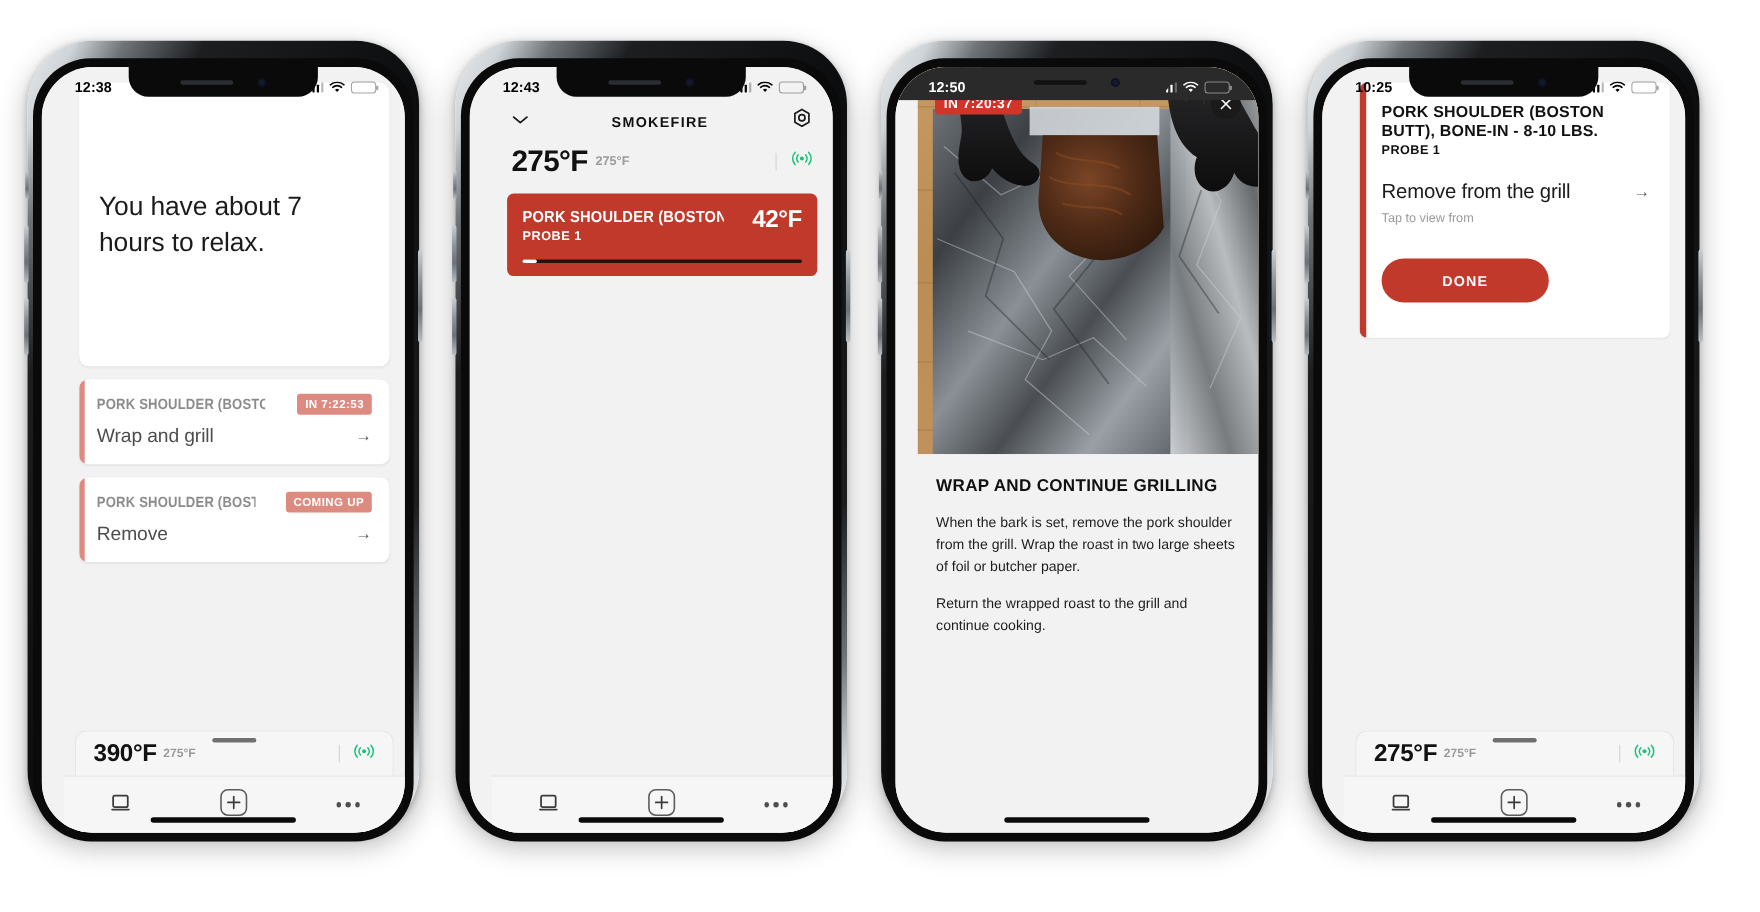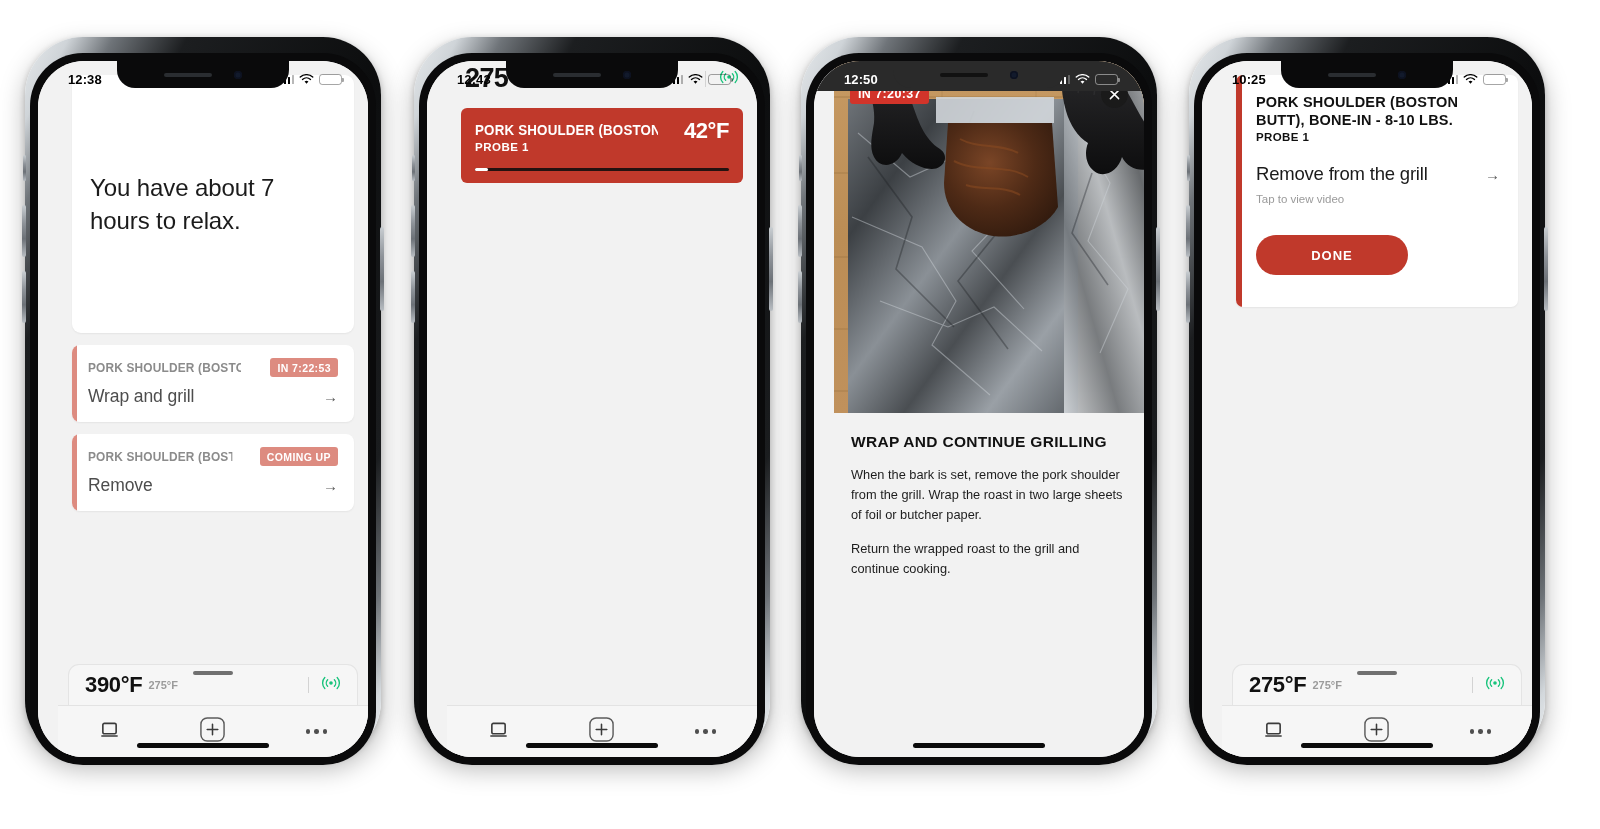--- a/index.html
+++ b/index.html
@@ -450,20 +450,34 @@
                   <path d="M1.2 3.4a10 10 0 0 1 13.6 0" stroke="#000" stroke-width="1.5" fill="none" stroke-linecap="round"></path>
                 </svg>
             </span>
             <span class="batt"><span class="fill" style="width:38%"></span></span>
           </span>
         </div>
 
         <div class="app">
           <div class="app-body">
 
+            <div class="navbar">
+              <span>
+                <svg width="16" height="10" viewBox="0 0 16 10">
+                    <path d="M2 2.5L8 7.5l6-5" stroke="#1a1a1a" stroke-width="1.7" fill="none" stroke-linecap="round" stroke-linejoin="round"></path>
+                  </svg>
+              </span>
+              <span class="nav-title">SMOKEFIRE</span>
+              <span>
+                <svg width="20" height="20" viewBox="0 0 22 22">
+                  <path d="M11 1.6l7 4v8.8l-7 4-7-4V5.6z" fill="none" stroke="#1a1a1a" stroke-width="1.7" stroke-linejoin="round"></path>
+                  <circle cx="11" cy="10" r="3.1" fill="none" stroke="#1a1a1a" stroke-width="1.7"></circle>
+                </svg>
+              </span>
+            </div>
 
             <div class="grill-row">
               <span class="grill-main">275°F</span>
               <span class="grill-sub">275°F</span>
               <span class="grill-right">
                 <span class="temp-div"></span>
                 <span class="cast">
                   <svg width="20" height="14" viewBox="0 0 22 14">
                       <circle cx="11" cy="7" r="2" fill="#17c37b"></circle>
                       <path d="M7.3 3.4a5.1 5.1 0 0 0 0 7.2M14.7 3.4a5.1 5.1 0 0 1 0 7.2" stroke="#17c37b" stroke-width="1.5" fill="none" stroke-linecap="round"></path>
@@ -682,21 +696,21 @@
         <div class="app">
           <div class="app-body">
             <div class="done-card">
               <span class="bar"></span>
               <div class="done-title">PORK SHOULDER (BOSTON BUTT), BONE-IN - 8-10 LBS.</div>
               <div class="done-probe">PROBE 1</div>
               <div class="done-action">
                 <span class="label">Remove from the grill</span>
                 <span class="arrow">→</span>
               </div>
-              <div class="done-hint">Tap to view video</div>
+              <div class="done-hint">Tap to view from</div>
               <div class="done-btn">DONE</div>
             </div>
           </div>
 
           <div class="temp-bar">
             <span class="grab"></span>
             <span class="temp-main">275°F</span>
             <span class="temp-sub">275°F</span>
             <span class="temp-right">
               <span class="temp-div"></span>

